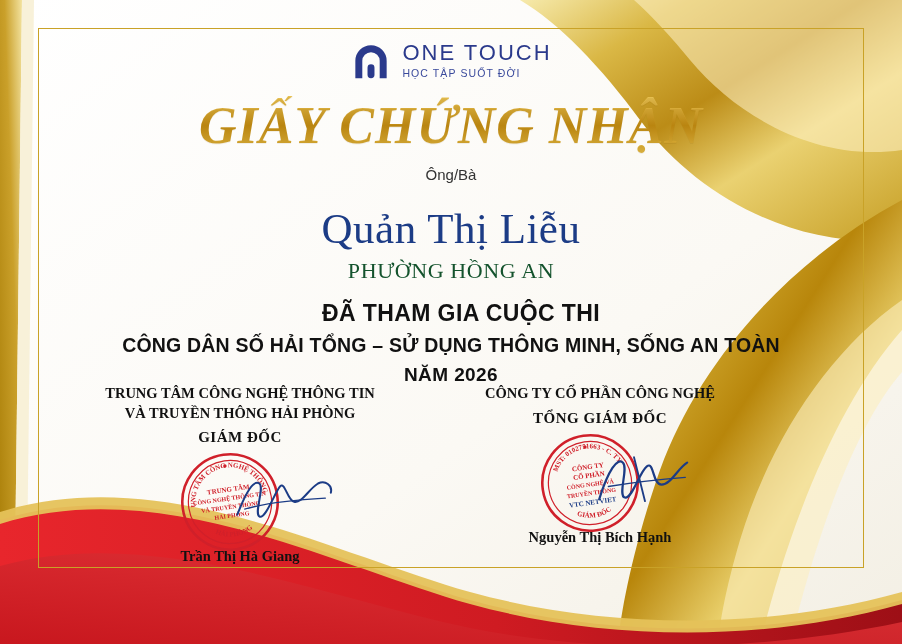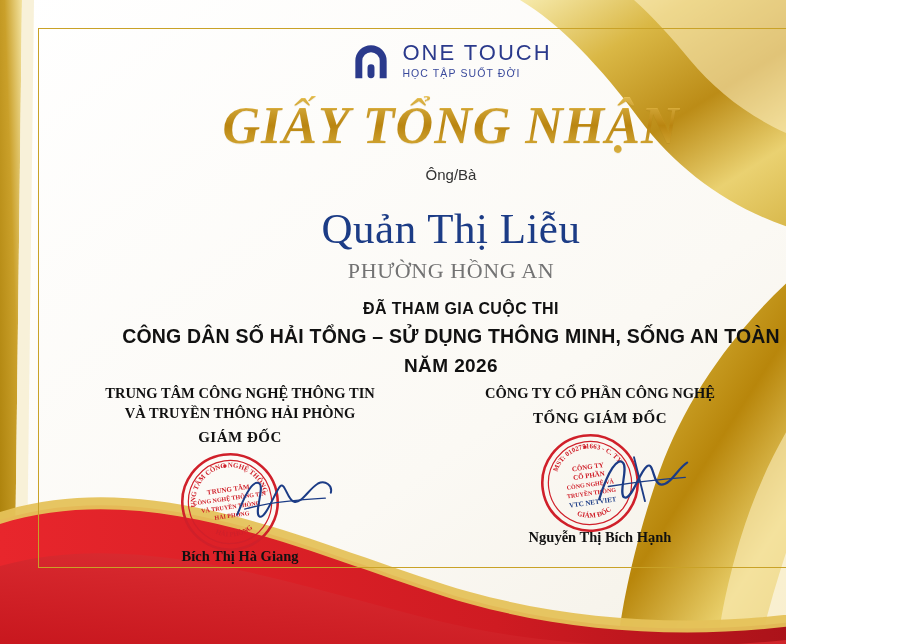--- a/index.html
+++ b/index.html
@@ -9,21 +9,21 @@
   }
   body {
     width: 902px;
     height: 644px;
     overflow: hidden;
     font-family: "Liberation Sans", sans-serif;
   }
 
   .certificate {
     position: relative;
-    width: 786px;
+    width: 902px;
     height: 644px;
     background: #fdfcfa;
     overflow: hidden;
   }
 
   
   .bg-svg {
     position: absolute;
     left: 0; top: 0;
     width: 902px;
@@ -130,35 +130,35 @@
   }
 
   .org {
     position: absolute;
     top: 258px;
     left: 0;
     width: 902px;
     text-align: center;
     font-family: "Liberation Serif", serif;
     font-size: 22px;
-    color: #737373;
+    color: #14532d;
     letter-spacing: 0.6px;
   }
 
   .award-block {
     position: absolute;
     top: 300px;
     left: 0;
     width: 902px;
     text-align: center;
     color: #111111;
     font-family: "Liberation Sans", sans-serif;
     font-weight: bold;
   }
-  .award-line1 { font-size: 16px; letter-spacing: 0.4px; padding-left: 20px; }
+  .award-line1 { font-size: 23px; letter-spacing: 0.4px; padding-left: 20px; }
   .award-line2 { font-size: 19.5px; margin-top: 7px; letter-spacing: 0.2px; }
   .award-line3 { font-size: 19px; margin-top: 7px; letter-spacing: 0.4px; }
 
   
   .signatures {
     position: absolute;
     top: 384px;
     left: 60px;
     width: 782px;
     display: flex;
@@ -272,21 +272,21 @@
       <svg class="logo-mark" viewBox="0 0 48 46">
         <path d="M6,44 L6,24 A18,18 0 0 1 42,24 L42,44 L34,44 L34,24 A10,10 0 0 0 14,24 L14,44 Z" fill="#2b3a8c"></path>
         <rect x="20" y="28" width="8" height="16" rx="4" fill="#2b3a8c"></rect>
       </svg>
       <div class="logo-text">
         <div class="logo-title">ONE TOUCH</div>
         <div class="logo-sub">HỌC TẬP SUỐT ĐỜI</div>
       </div>
     </div>
 
-    <div class="main-title">GIẤY TỔNG NHẬN</div>
+    <div class="main-title">GIẤY CHỨNG NHẬN</div>
 
     <div class="salutation">Ông/Bà</div>
 
     <div class="recipient">Quản Thị Liễu</div>
     <div class="org">PHƯỜNG HỒNG AN</div>
 
     <div class="award-block">
       <div class="award-line1">ĐÃ THAM GIA CUỘC THI</div>
       <div class="award-line2">CÔNG DÂN SỐ HẢI TỔNG – SỬ DỤNG THÔNG MINH, SỐNG AN TOÀN</div>
       <div class="award-line3">NĂM 2026</div>
@@ -314,21 +314,21 @@
             <text x="60" y="58" font-size="7" fill="#d0202a" text-anchor="middle" font-family="'Liberation Serif', serif" font-weight="bold">CÔNG NGHỆ THÔNG TIN</text>
             <text x="60" y="68" font-size="7" fill="#d0202a" text-anchor="middle" font-family="'Liberation Serif', serif" font-weight="bold">VÀ TRUYỀN THÔNG</text>
             <text x="60" y="78" font-size="7" fill="#d0202a" text-anchor="middle" font-family="'Liberation Serif', serif" font-weight="bold">HẢI PHÒNG</text>
             <circle cx="60" cy="18" r="2" fill="#d0202a"></circle>
           </svg>
           <svg class="autograph" viewBox="0 0 120 80">
             <path d="M8,56 C18,30 26,18 32,22 C38,26 26,54 32,58 C38,62 48,34 54,26 C60,18 62,40 70,42 C78,44 86,28 96,22 C104,18 112,24 110,32" fill="none" stroke="#1c3c86" stroke-width="2.2" stroke-linecap="round"></path>
             <path d="M16,50 C36,44 70,40 104,38" fill="none" stroke="#1c3c86" stroke-width="1.4" stroke-linecap="round"></path>
           </svg>
         </div>
-        <div class="sign-name">Bích Thị Hà Giang</div>
+        <div class="sign-name">Trần Thị Hà Giang</div>
       </div>
 
       <div class="sign-col">
         <div class="sign-org">CÔNG TY  CỔ PHẦN CÔNG NGHỆ</div>
         <div class="sign-role">TỔNG  GIÁM ĐỐC</div>
         <div class="stamp-area">
           <svg class="stamp" viewBox="0 0 120 120">
             <circle cx="60" cy="60" r="55" fill="none" stroke="#d0202a" stroke-width="3"></circle>
             <circle cx="60" cy="60" r="48" fill="none" stroke="#d0202a" stroke-width="1.4"></circle>
             <path id="st2top" d="M60,60 m-40,0 a40,40 0 1,1 80,0" fill="none"></path>

